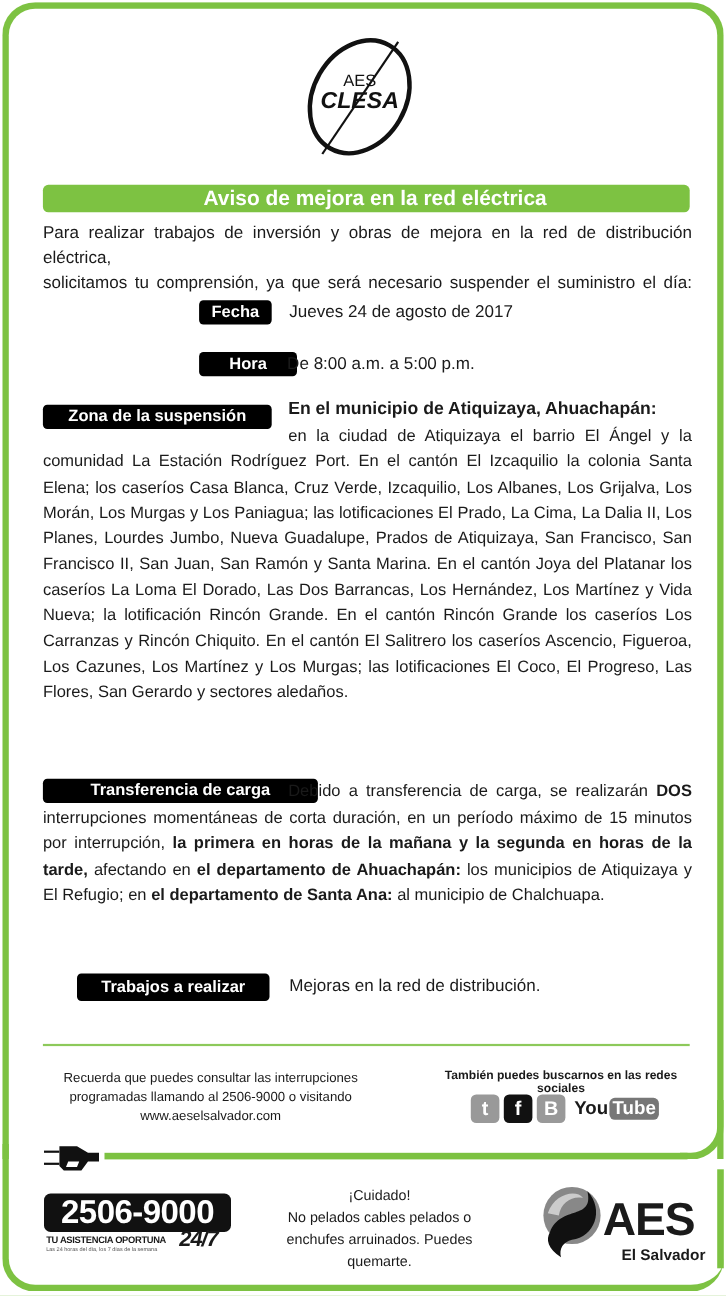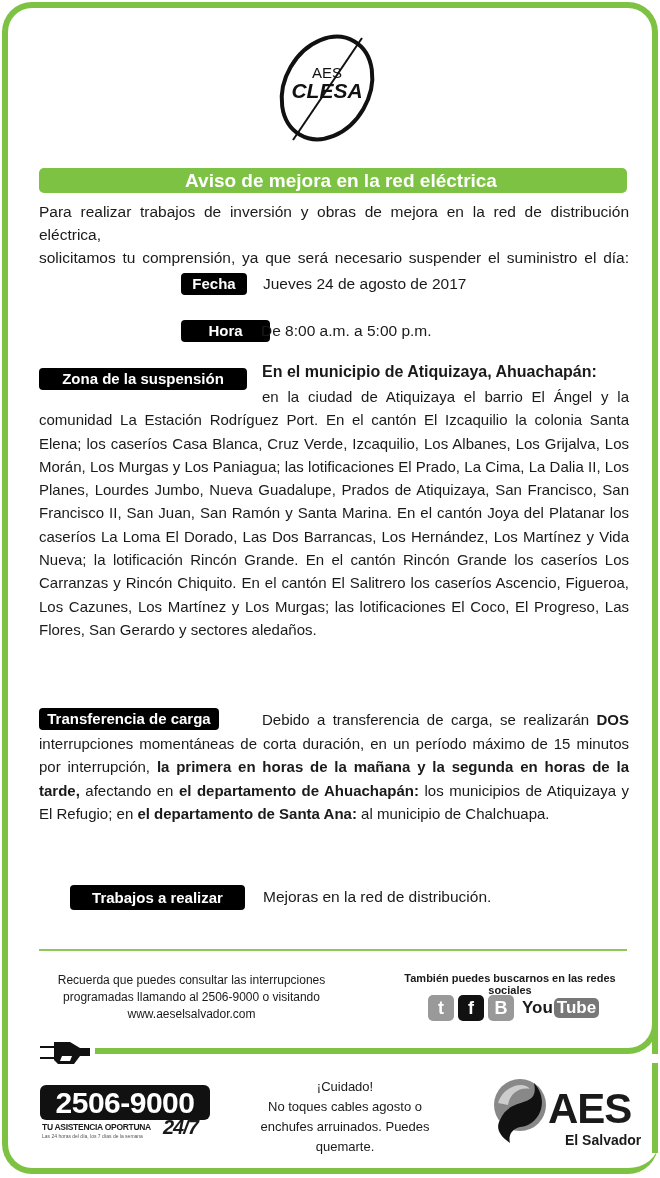--- a/index.html
+++ b/index.html
@@ -65,21 +65,21 @@
 <div class="tag" style="left:181px; top:273px; width:66px;">Fecha</div>
 <div class="val" style="left:263px; top:273px;">Jueves 24 de agosto de 2017</div>
 
 <div class="tag" style="left:181px; top:320px; width:89px;">Hora</div>
 <div class="val" style="left:261px; top:320px;">De 8:00 a.m. a 5:00 p.m.</div>
 
 <div class="tag" style="left:39px; top:368px; width:208px;">Zona de la suspensión</div>
 <div class="zona-head">En el municipio de Atiquizaya, Ahuachapán:</div>
 <div class="zona-body"><span class="ind"></span><span>en la ciudad de Atiquizaya el barrio El Ángel y la comunidad La Estación Rodríguez Port. En el cantón El Izcaquilio la colonia Santa Elena; los caseríos Casa Blanca, Cruz Verde, Izcaquilio, Los Albanes, Los Grijalva, Los Morán, Los Murgas y Los Paniagua; las lotificaciones El Prado, La Cima, La Dalia II, Los Planes, Lourdes Jumbo, Nueva Guadalupe, Prados de Atiquizaya, San Francisco, San Francisco II, San Juan, San Ramón y Santa Marina. En el cantón Joya del Platanar los caseríos La Loma El Dorado, Las Dos Barrancas, Los Hernández, Los Martínez y Vida Nueva; la lotificación Rincón Grande. En el cantón Rincón Grande los caseríos Los Carranzas y Rincón Chiquito. En el cantón El Salitrero los caseríos Ascencio, Figueroa, Los Cazunes, Los Martínez y Los Murgas; las lotificaciones El Coco, El Progreso, Las Flores, San Gerardo y sectores aledaños.</span></div>
 
-<div class="tag" style="left:39px; top:708px; width:180px;">Transferencia de carga</div>
+<div class="tag" style="left:39px; top:708px; width:250px;">Transferencia de carga</div>
 <div class="trans-body"><span class="ind"></span><span>Debido a transferencia de carga, se realizarán </span><b>DOS</b><span> interrupciones momentáneas de corta duración, en un período máximo de 15 minutos por interrupción, </span><b>la primera en horas de la mañana y la segunda en horas de la tarde,</b><span> afectando en </span><b>el departamento de Ahuachapán:</b><span> los municipios de Atiquizaya y El Refugio; en </span><b>el departamento de Santa Ana:</b><span> al municipio de Chalchuapa.</span></div>
 
 <div class="tag" style="left:70px; top:885px; width:175px; height:25px; line-height:25px;">Trabajos a realizar</div>
 <div class="val" style="left:263px; top:886px;">Mejoras en la red de distribución.</div>
 
 <div class="hr"></div>
 
 <div class="recuerda">
   <div>Recuerda que puedes consultar las interrupciones</div>
   <div>programadas llamando al 2506-9000 o visitando</div>
@@ -104,21 +104,21 @@
   <path d="M22 16 H32 L30 21 H20 Z" fill="#fff"></path>
 </svg>
 
 <div class="phone-box">2506-9000</div>
 <div class="phone-sub">TU ASISTENCIA OPORTUNA</div>
 <div class="phone-sub2">Las 24 horas del día, los 7 días de la semana</div>
 <div class="phone-247">24/7</div>
 
 <div class="cuidado">
   <div>¡Cuidado!</div>
-  <div>No toques cables agosto o</div>
+  <div>No pelados cables pelados o</div>
   <div>enchufes arruinados. Puedes</div>
   <div>quemarte.</div>
 </div>
 
 <svg class="aes-logo" viewBox="0 0 145 80">
   <circle cx="30" cy="30" r="26" fill="#888"></circle>
   <path d="M10 45 C20 20 50 35 44 8 C60 25 50 50 30 52 C22 54 18 60 20 68 C8 60 6 52 10 45 Z" fill="#111"></path>
   <path d="M8 28 C14 10 34 6 40 14 C30 12 20 18 18 30 Z" fill="#ccc"></path>
 </svg>
 <div class="aes-text">AES</div>

